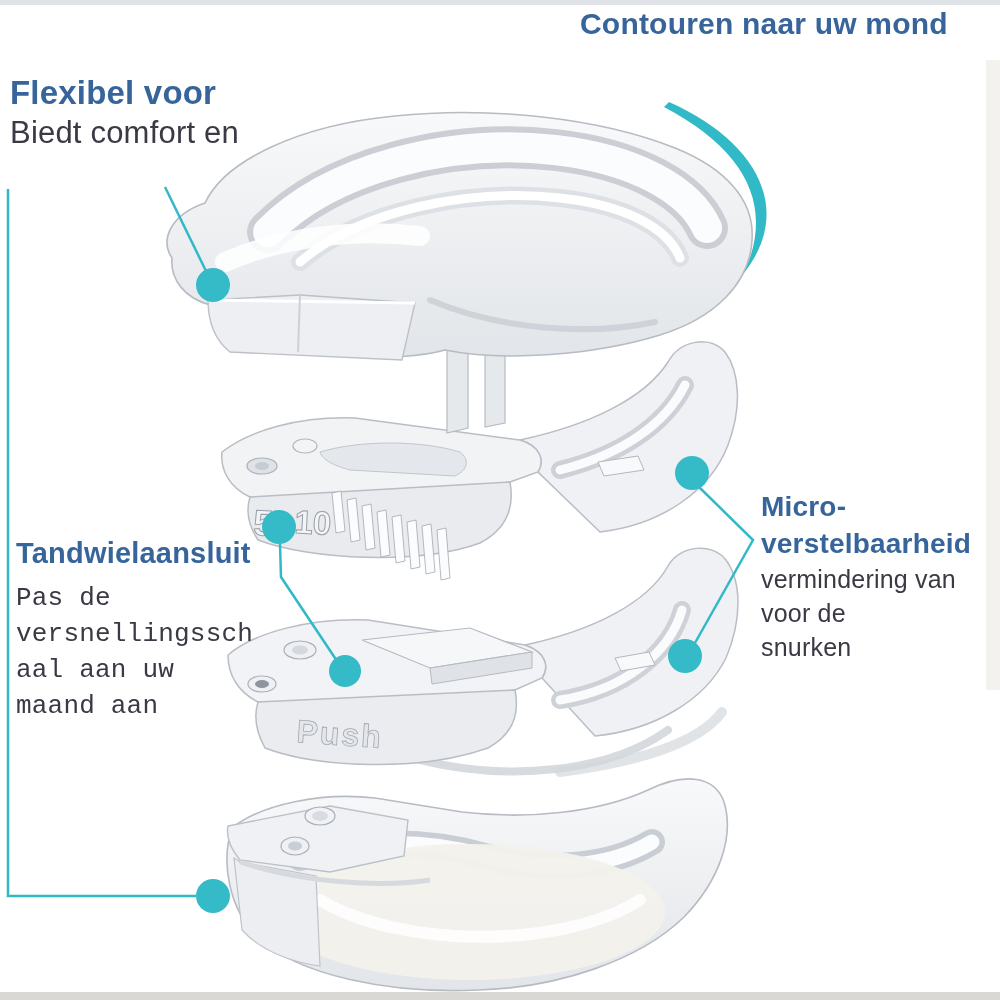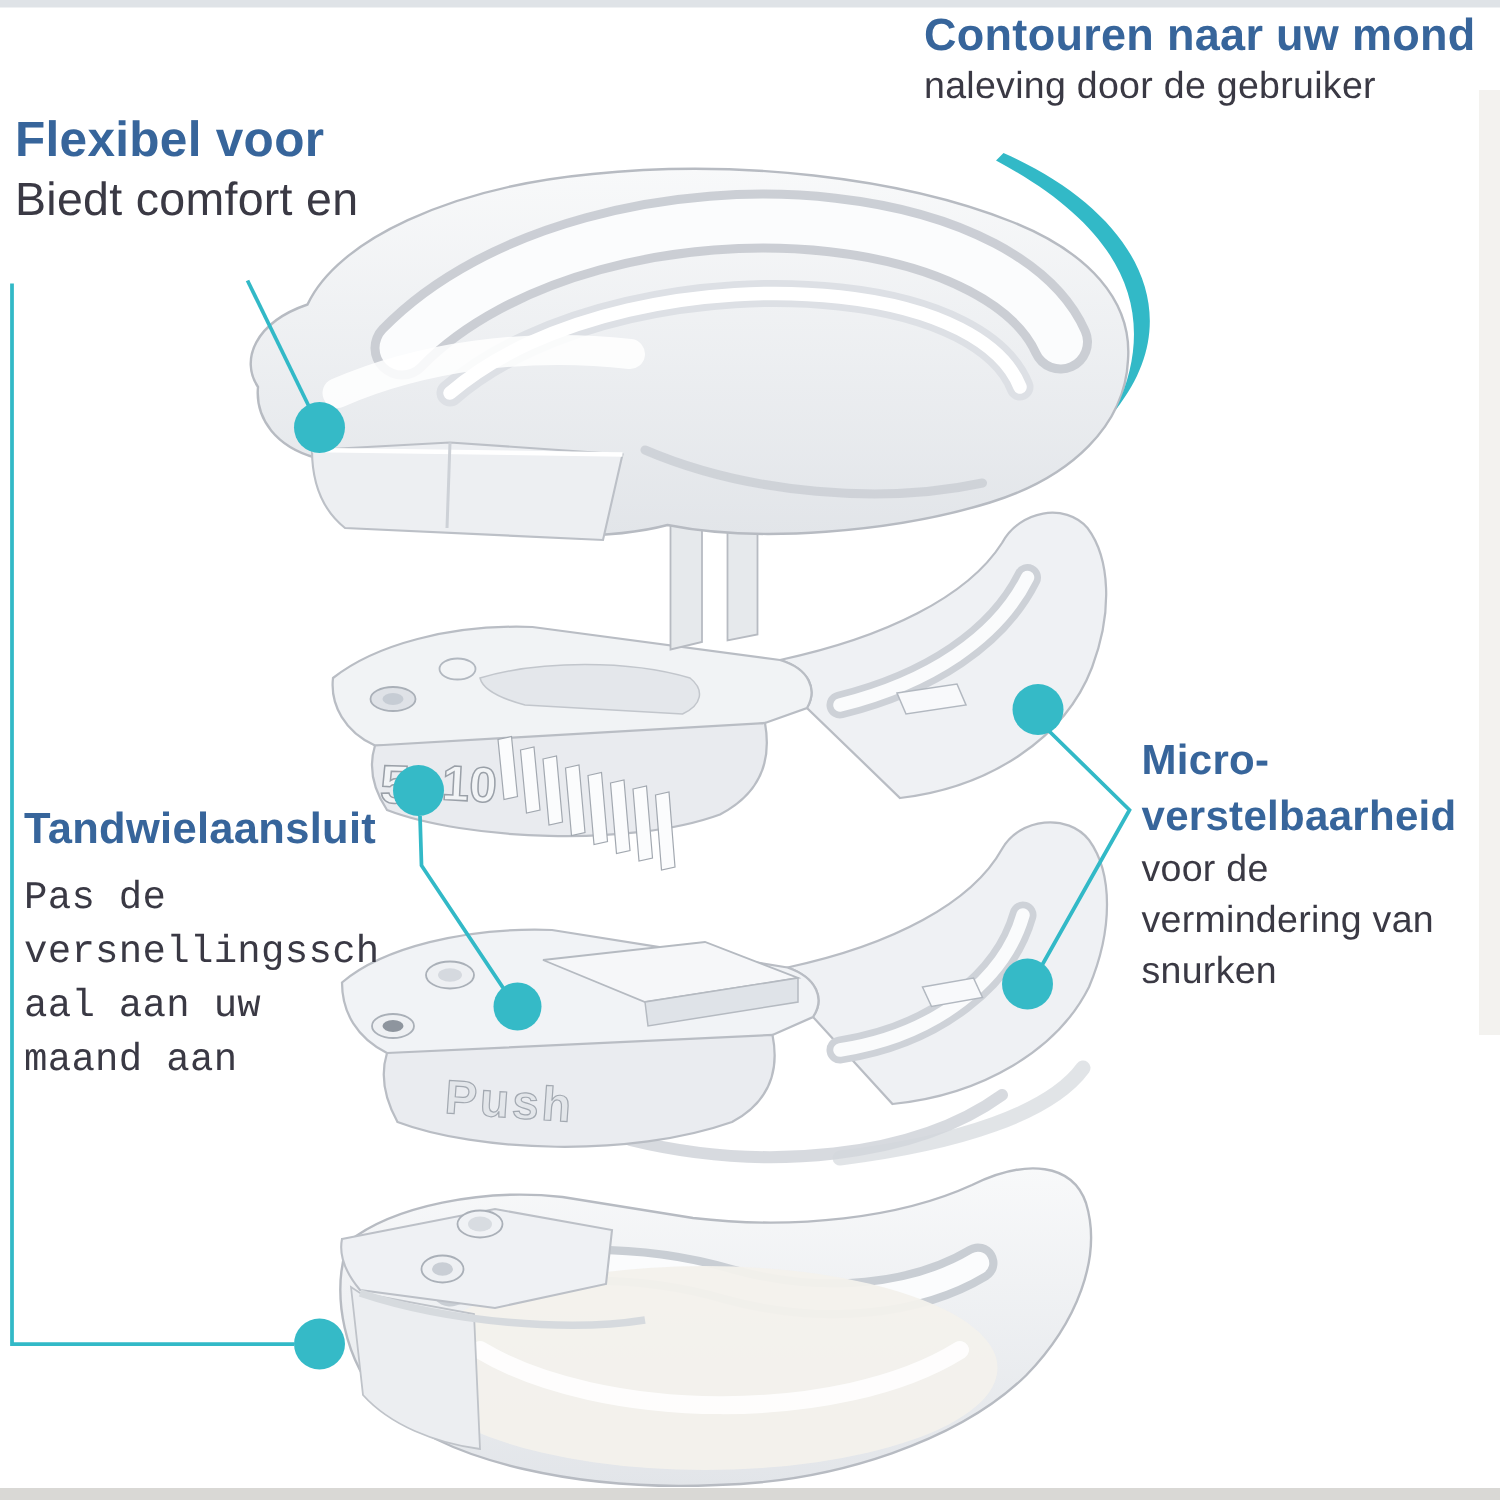--- a/index.html
+++ b/index.html
@@ -12,21 +12,21 @@
   .bar{position:absolute;left:0;width:1000px;}
   #top-bar{top:0;height:5px;background:#dfe3e7;}
   #bottom-bar{top:992px;height:8px;background:#d9d8d5;}
   #edge-strip{position:absolute;top:60px;left:986px;width:14px;height:630px;background:#efede9;opacity:.75;}
   #product-svg{position:absolute;inset:0;z-index:1;}
   .callout{position:absolute;z-index:2;}
   .callout .title{color:#37659b;font-weight:700;letter-spacing:.2px;}
   .callout .body-line{display:block;color:#3a3944;letter-spacing:.2px;}
   .callout .title-line{display:block;color:#37659b;font-weight:700;letter-spacing:.2px;}
 
-  #callout-contouren{left:580px;top:6px;margin-left:36px;}
+  #callout-contouren{left:580px;top:6px;}
   #callout-contouren .title{font-size:30px;line-height:36px;display:block;}
   #callout-contouren .body-line{font-size:25px;line-height:30px;}
 
   #callout-flexibel{left:10px;top:72px;}
   #callout-flexibel .title{font-size:33px;line-height:42px;display:block;}
   #callout-flexibel .body-line{font-size:31px;line-height:37px;}
 
   #callout-tandwiel{left:16px;top:535px;}
   #callout-tandwiel .title-line{font-size:29px;line-height:37px;}
   #callout-tandwiel .body{margin-top:8px;font-family:Liberation Mono, monospace;}
@@ -152,37 +152,36 @@
     <circle cx="279" cy="527" r="17"></circle>
     <circle cx="345" cy="671" r="16"></circle>
     <circle cx="692" cy="473" r="17"></circle>
     <circle cx="685" cy="656" r="17"></circle>
     <circle cx="213" cy="896" r="17"></circle>
   </g>
 </svg>
 
 <div class="callout" id="callout-contouren">
   <span class="title">Contouren naar uw mond</span>
-  <span class="body-line">naleving door de gebruiker</span>
 </div>
 
 <div class="callout" id="callout-flexibel">
   <span class="title">Flexibel voor</span>
   <span class="body-line">Biedt comfort en</span>
 </div>
 
 <div class="callout" id="callout-tandwiel">
   <span class="title-line">Tandwielaansluit</span>
   <div class="body">
     <span class="body-line">Pas de</span>
     <span class="body-line">versnellingssch</span>
     <span class="body-line">aal aan uw</span>
     <span class="body-line">maand aan</span>
   </div>
 </div>
 
 <div class="callout" id="callout-micro">
   <span class="title-line">Micro-</span>
   <span class="title-line">verstelbaarheid</span>
+  <span class="body-line">vermindering van</span>
   <span class="body-line">voor de</span>
-  <span class="body-line">vermindering van</span>
   <span class="body-line">snurken</span>
 </div>
 
 </body></html>

